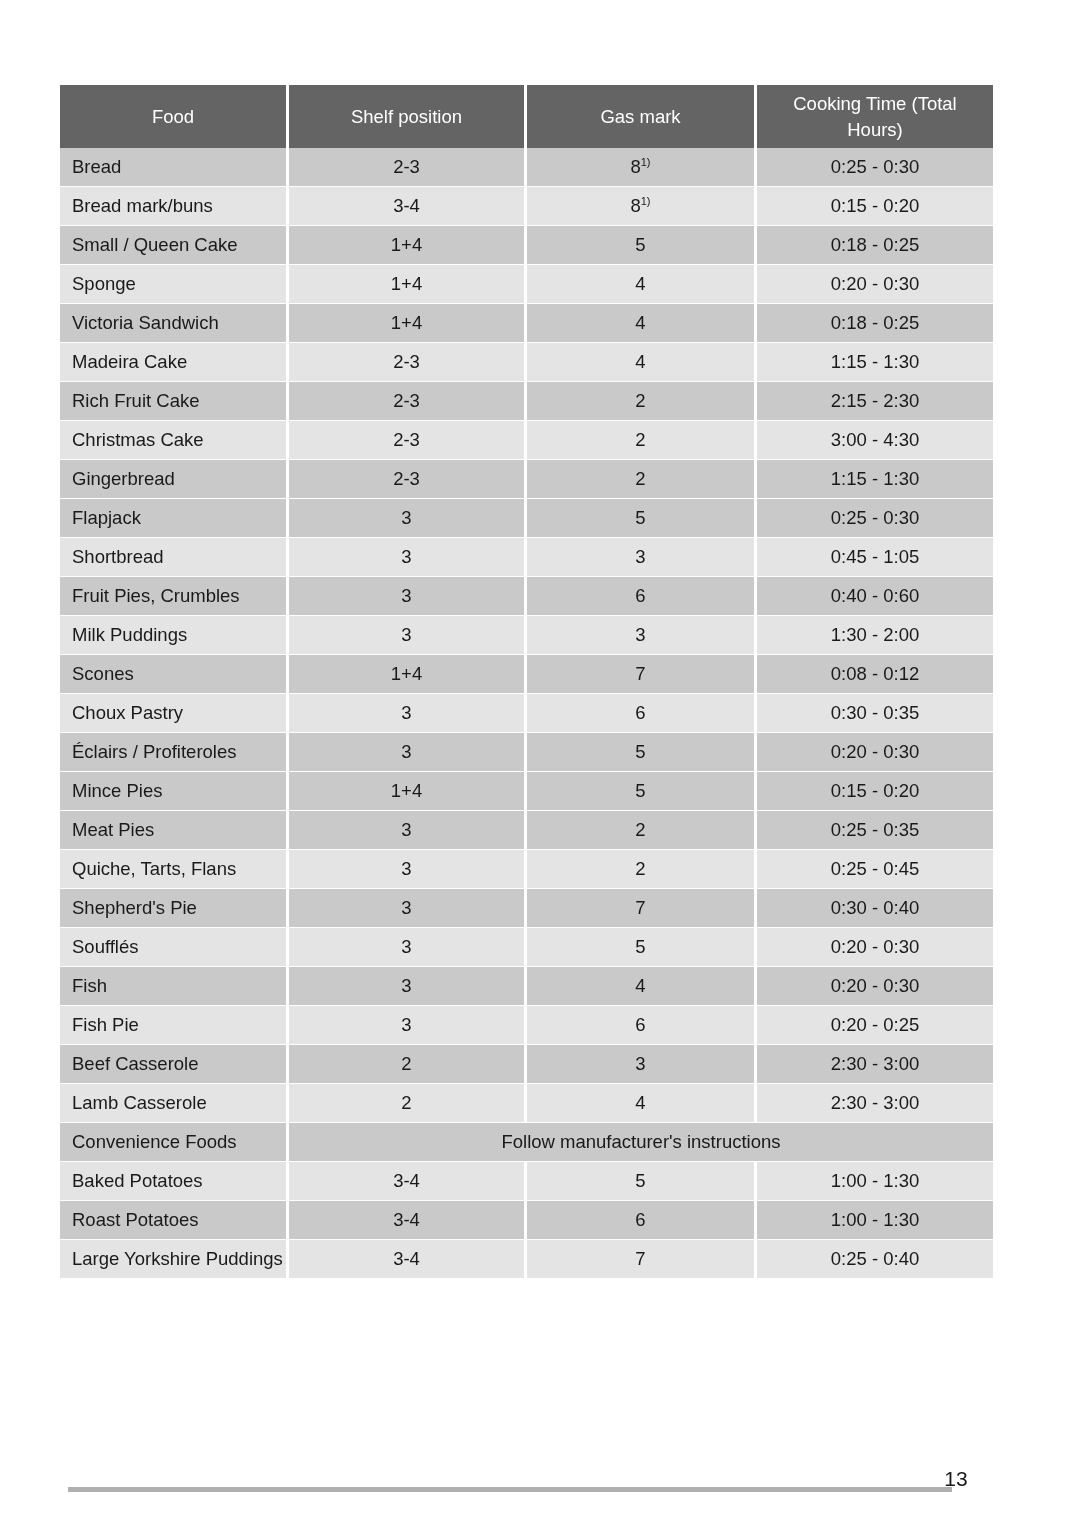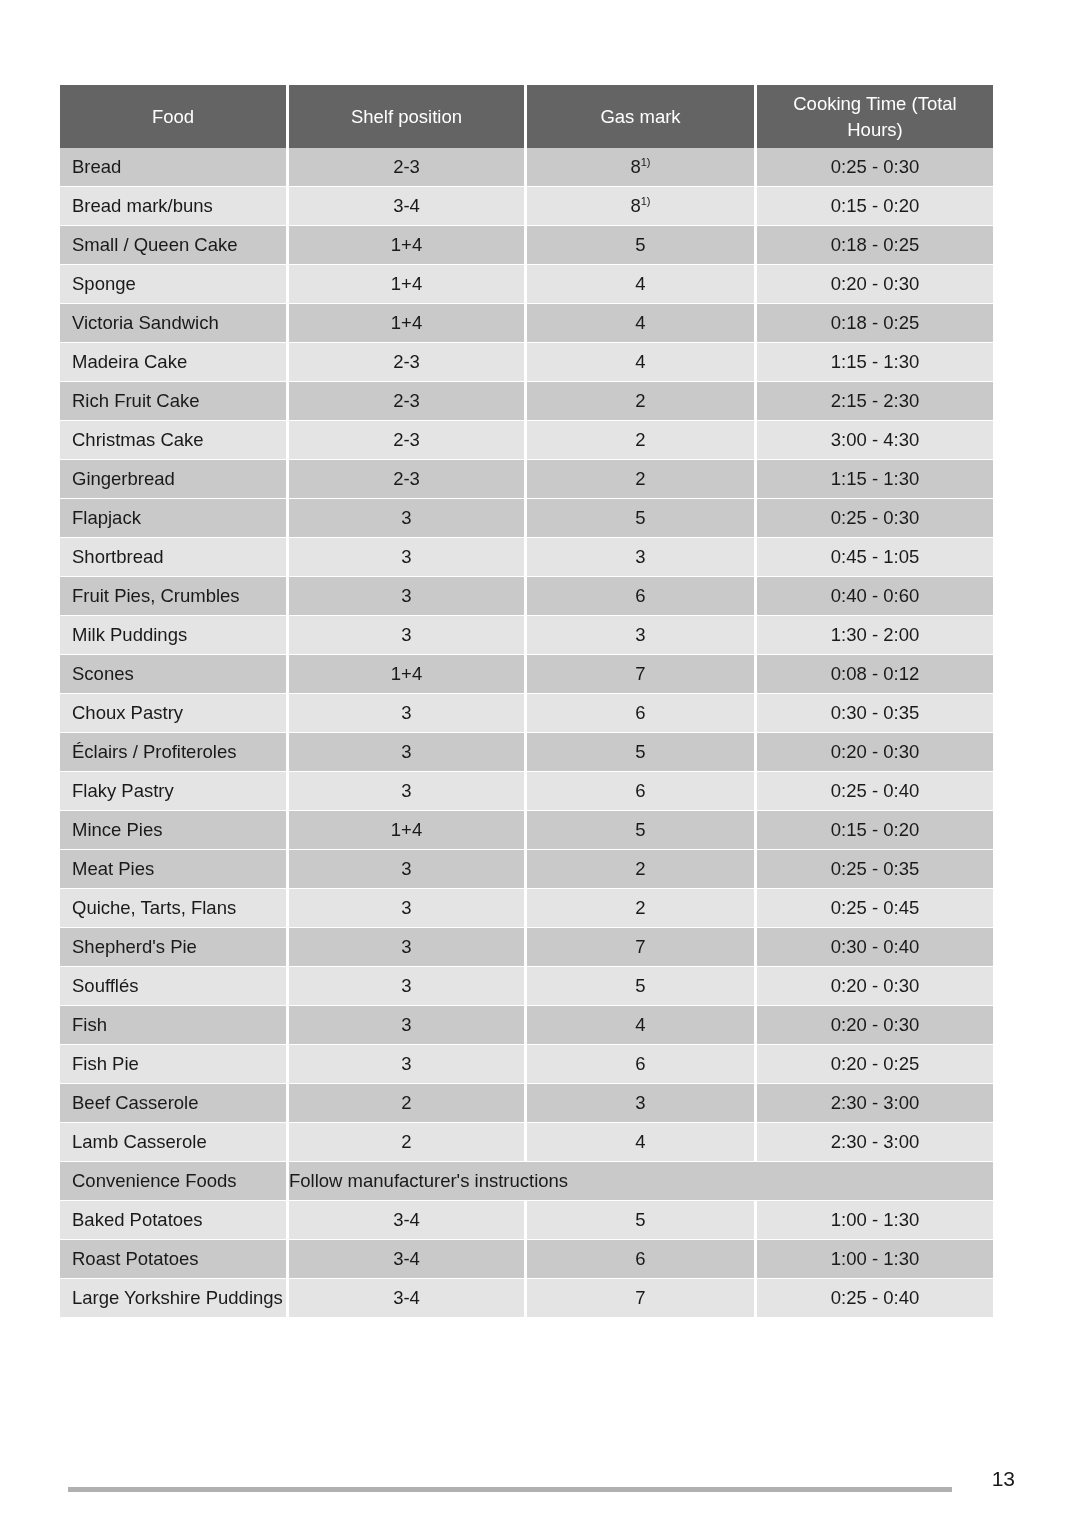--- a/index.html
+++ b/index.html
@@ -78,20 +78,21 @@
     padding-left: 12px;
   }
   tbody td.ctr {
     text-align: center;
   }
 
   tbody tr.odd  td { background: #c9c9c9; }
   tbody tr.even td { background: #e4e4e4; }
 
   tbody td.merged {
+    text-align: center;
   }
 
   
   .sup {
     font-size: 11px;
     vertical-align: super;
     line-height: 0;
   }
 
   
@@ -105,24 +106,24 @@
   .footer-rule {
     position: absolute;
     left: 68px;
     top: 7px;
     width: 884px;
     height: 5px;
     background: #b0b0b0;
   }
   .page-number {
     position: absolute;
-    left: 975px;
+    left: 936px;
     top: -13px;
     width: 40px;
-    text-align: right;
+    text-align: center;
     font-size: 21px;
     color: #1a1a1a;
   }
 </style>
 </head>
 <body>
 
 <div class="page">
 
   <div class="table-wrap">
@@ -231,26 +232,20 @@
             <td class="ctr">3</td>
             <td class="ctr"><span>6</span></td>
             <td class="ctr">0:30 - 0:35</td>
           </tr>
           <tr class="odd">
             <td class="food">Éclairs / Profiteroles</td>
             <td class="ctr">3</td>
             <td class="ctr"><span>5</span></td>
             <td class="ctr">0:20 - 0:30</td>
           </tr>
-          <tr class="even">
-            <td class="food">Flaky Pastry</td>
-            <td class="ctr">3</td>
-            <td class="ctr"><span>6</span></td>
-            <td class="ctr">0:25 - 0:40</td>
-          </tr>
           <tr class="odd">
             <td class="food">Mince Pies</td>
             <td class="ctr">1+4</td>
             <td class="ctr"><span>5</span></td>
             <td class="ctr">0:15 - 0:20</td>
           </tr>
           <tr class="odd">
             <td class="food">Meat Pies</td>
             <td class="ctr">3</td>
             <td class="ctr"><span>2</span></td>

